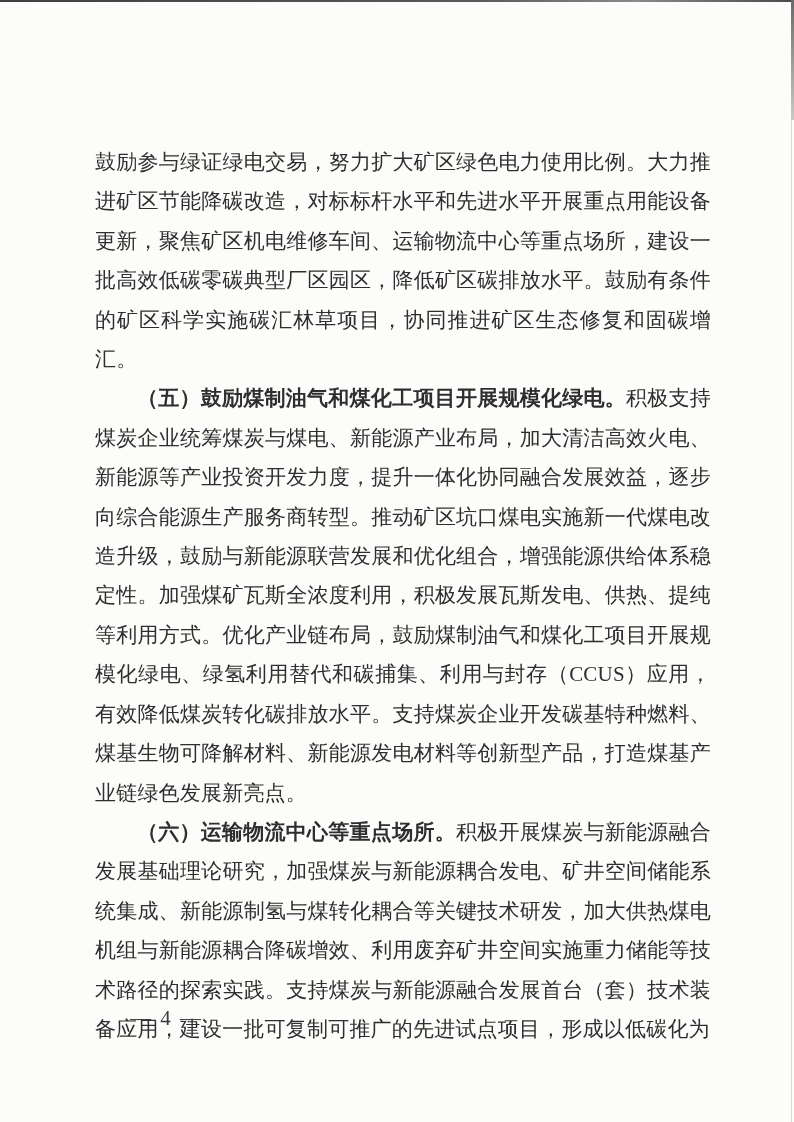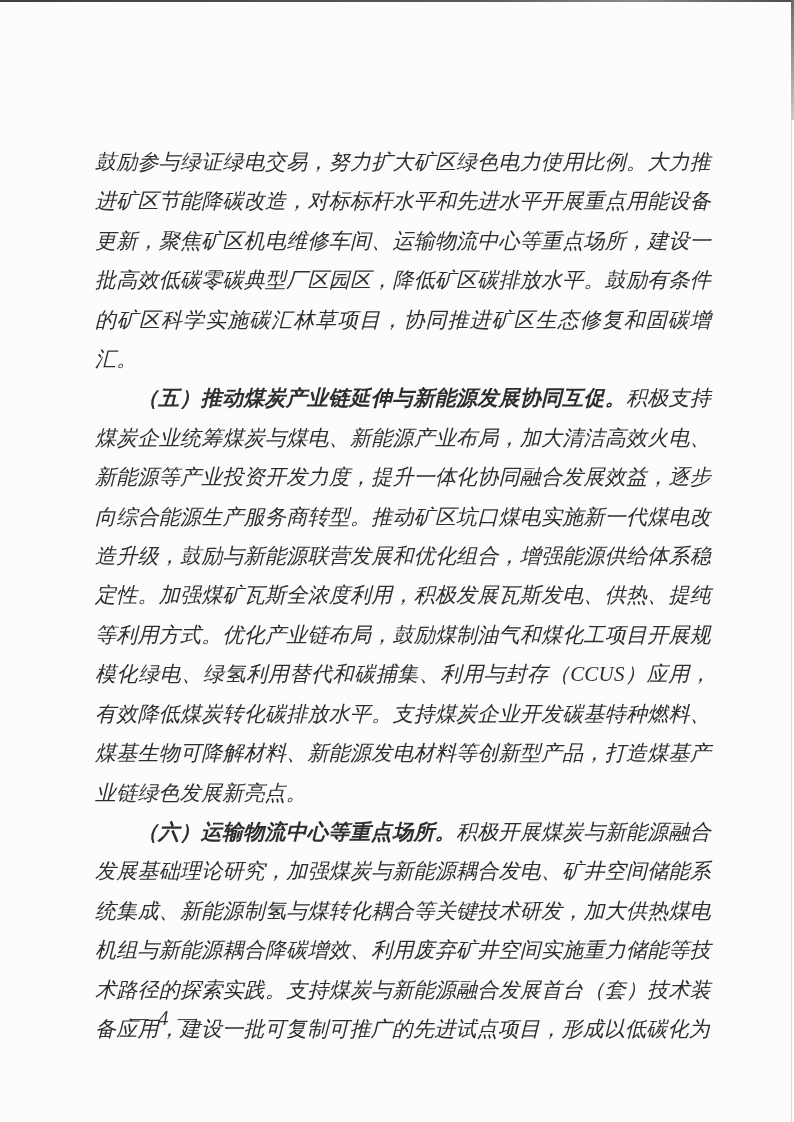--- a/index.html
+++ b/index.html
@@ -1,15 +1,15 @@
 <!DOCTYPE html>
 <html><head>
 <meta charset="utf-8">
 <style>
-  * { margin:0; padding:0; box-sizing:border-box;font-style:italic; }
+  * { margin:0; padding:0; box-sizing:border-box; }
   html, body { width:794px; height:1122px; }
   body {
     background:#fcfcfa;
     font-family:"Liberation Serif","DejaVu Serif",serif;
     overflow:hidden;
   }
   .page {
     position:relative;
     width:794px;
     height:1122px;
@@ -59,21 +59,21 @@
 <div class="page">
 
   <div class="scan-edge-top"></div>
   <div class="scan-edge-right"></div>
   <div class="scan-corner-right"></div>
 
   <div class="content">
 
     <p class="para"><span>鼓励参与绿证绿电交易，努力扩大矿区绿色电力使用比例。大力推进矿区节能降碳改造，对标标杆水平和先进水平开展重点用能设备更新，聚焦矿区机电维修车间、运输物流中心等重点场所，建设一批高效低碳零碳典型厂区园区，降低矿区碳排放水平。鼓励有条件的矿区科学实施碳汇林草项目，协同推进矿区生态修复和固碳增汇。</span></p>
 
-    <p class="para indent"><strong class="heading">（五）推动煤炭产业链延伸与新能源发展协同互促。</strong><span>积极支持煤炭企业统筹煤炭与煤电、新能源产业布局，加大清洁高效火电、新能源等产业投资开发力度，提升一体化协同融合发展效益，逐步向综合能源生产服务商转型。推动矿区坑口煤电实施新一代煤电改造升级，鼓励与新能源联营发展和优化组合，增强能源供给体系稳定性。加强煤矿瓦斯全浓度利用，积极发展瓦斯发电、供热、提纯等利用方式。优化产业链布局，鼓励煤制油气和煤化工项目开展规模化绿电、绿氢利用替代和碳捕集、利用与封存（CCUS）应用，有效降低煤炭转化碳排放水平。支持煤炭企业开发碳基特种燃料、煤基生物可降解材料、新能源发电材料等创新型产品，打造煤基产业链绿色发展新亮点。</span></p>
+    <p class="para indent"><strong class="heading">（五）鼓励煤制油气和煤化工项目开展规模化绿电。</strong><span>积极支持煤炭企业统筹煤炭与煤电、新能源产业布局，加大清洁高效火电、新能源等产业投资开发力度，提升一体化协同融合发展效益，逐步向综合能源生产服务商转型。推动矿区坑口煤电实施新一代煤电改造升级，鼓励与新能源联营发展和优化组合，增强能源供给体系稳定性。加强煤矿瓦斯全浓度利用，积极发展瓦斯发电、供热、提纯等利用方式。优化产业链布局，鼓励煤制油气和煤化工项目开展规模化绿电、绿氢利用替代和碳捕集、利用与封存（CCUS）应用，有效降低煤炭转化碳排放水平。支持煤炭企业开发碳基特种燃料、煤基生物可降解材料、新能源发电材料等创新型产品，打造煤基产业链绿色发展新亮点。</span></p>
 
     <p class="para indent"><strong class="heading">（六）运输物流中心等重点场所。</strong><span>积极开展煤炭与新能源融合发展基础理论研究，加强煤炭与新能源耦合发电、矿井空间储能系统集成、新能源制氢与煤转化耦合等关键技术研发，加大供热煤电机组与新能源耦合降碳增效、利用废弃矿井空间实施重力储能等技术路径的探索实践。支持煤炭与新能源融合发展首台（套）技术装备应用，建设一批可复制可推广的先进试点项目，形成以低碳化为</span></p>
 
   </div>
 
   <div class="footer">— 4 —</div>
 
 </div>
 
 </body></html>

